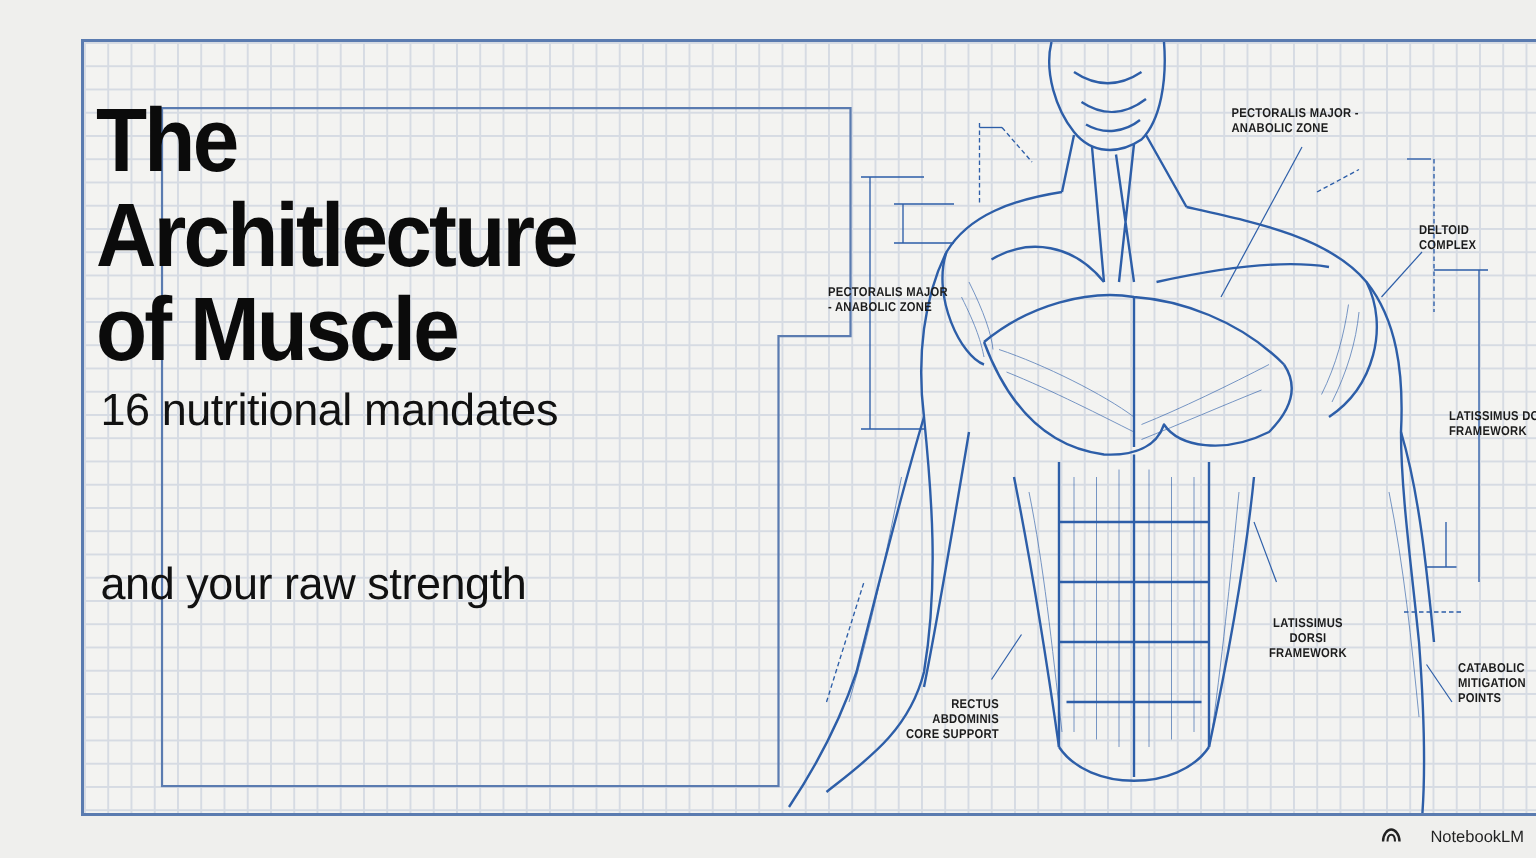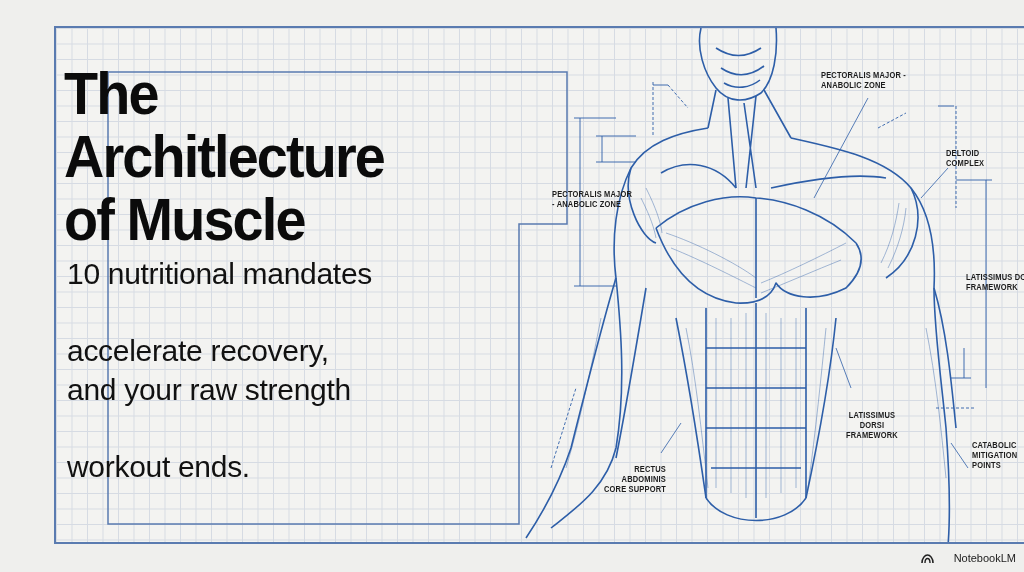--- a/index.html
+++ b/index.html
@@ -7,21 +7,21 @@
   .frame{position:absolute;left:26px;top:26px;width:972px;height:518px;border:2px solid #5a7bb0;box-sizing:border-box;
     background-color:#f3f3f1;
     background-image:linear-gradient(#d6dbe3 1px,transparent 1px),linear-gradient(90deg,#d6dbe3 1px,transparent 1px);
     background-size:15.5px 15.5px;overflow:hidden;margin-left:28px;}
   .figure{position:absolute;left:0;top:0;width:972px;height:518px;}
   .text-frame{position:absolute;left:51px;top:43px;width:462px;height:454px;}
   .text-frame svg{position:absolute;left:0;top:0;}
   .title{position:absolute;left:64px;top:62px;margin:0;font-family:"Liberation Sans",sans-serif;font-weight:bold;font-size:60px;line-height:63px;letter-spacing:-2px;color:#0b0b0b;transform:scaleX(0.93);transform-origin:left top;}
   .subtitle{position:absolute;left:67px;top:255px;margin:0;font-size:30px;line-height:38.5px;color:#111;width:420px;letter-spacing:-0.3px;}
   .label{position:absolute;font-family:"Liberation Sans",sans-serif;font-weight:bold;font-size:8.5px;line-height:10px;color:#1c1c1c;letter-spacing:0.2px;transform:scaleX(0.88);transform-origin:left top;white-space:pre;}
-  .brand{position:absolute;right:8px;bottom:8px;display:flex;align-items:flex-end;gap:20px;font-size:11px;color:#222;}
+  .brand{position:absolute;right:8px;bottom:8px;display:flex;align-items:flex-start;gap:20px;font-size:11px;color:#222;}
 </style>
 </head>
 <body>
 
 <div class="frame">
   <svg class="figure" viewBox="0 0 972 518" width="972" height="518">
     <g fill="none" stroke="#2d5ea8" stroke-width="1.6" stroke-linejoin="round">
 
       <path d="M645 0 C640 20 648 45 660 60 C672 75 690 75 705 65 C718 52 722 25 720 0"></path>
       <path d="M660 20 C675 30 690 30 705 20 M665 40 C680 50 695 48 708 38 M668 55 C680 62 694 60 704 52"></path>
@@ -108,26 +108,25 @@
 POINTS</div>
 </div>
 
 <h1 class="title">
   <span>The</span><br>
   <span>Architlecture</span><br>
   <span>of Muscle</span>
 </h1>
 
 <p class="subtitle">
-  <span>10 nutritional mandates</span><br>
+  <span>16 nutritional mandates</span><br>
   <br>
-  <span>accelerate recovery,</span><br>
+  <br>
   <span>and your raw strength</span><br>
   <br>
-  <span>workout ends.</span>
 </p>
 
 <div class="brand">
   <svg width="13" height="10" viewBox="0 0 13 10">
     <path d="M1 9 C1 4 4 1 6.5 1 C9 1 12 4 12 9" fill="none" stroke="#222" stroke-width="1.6"></path>
     <path d="M4 9 C4 6 5 4.5 6.5 4.5 C8 4.5 9 6 9 9" fill="none" stroke="#222" stroke-width="1.4"></path>
   </svg>
   <span>NotebookLM</span>
 </div>
 

